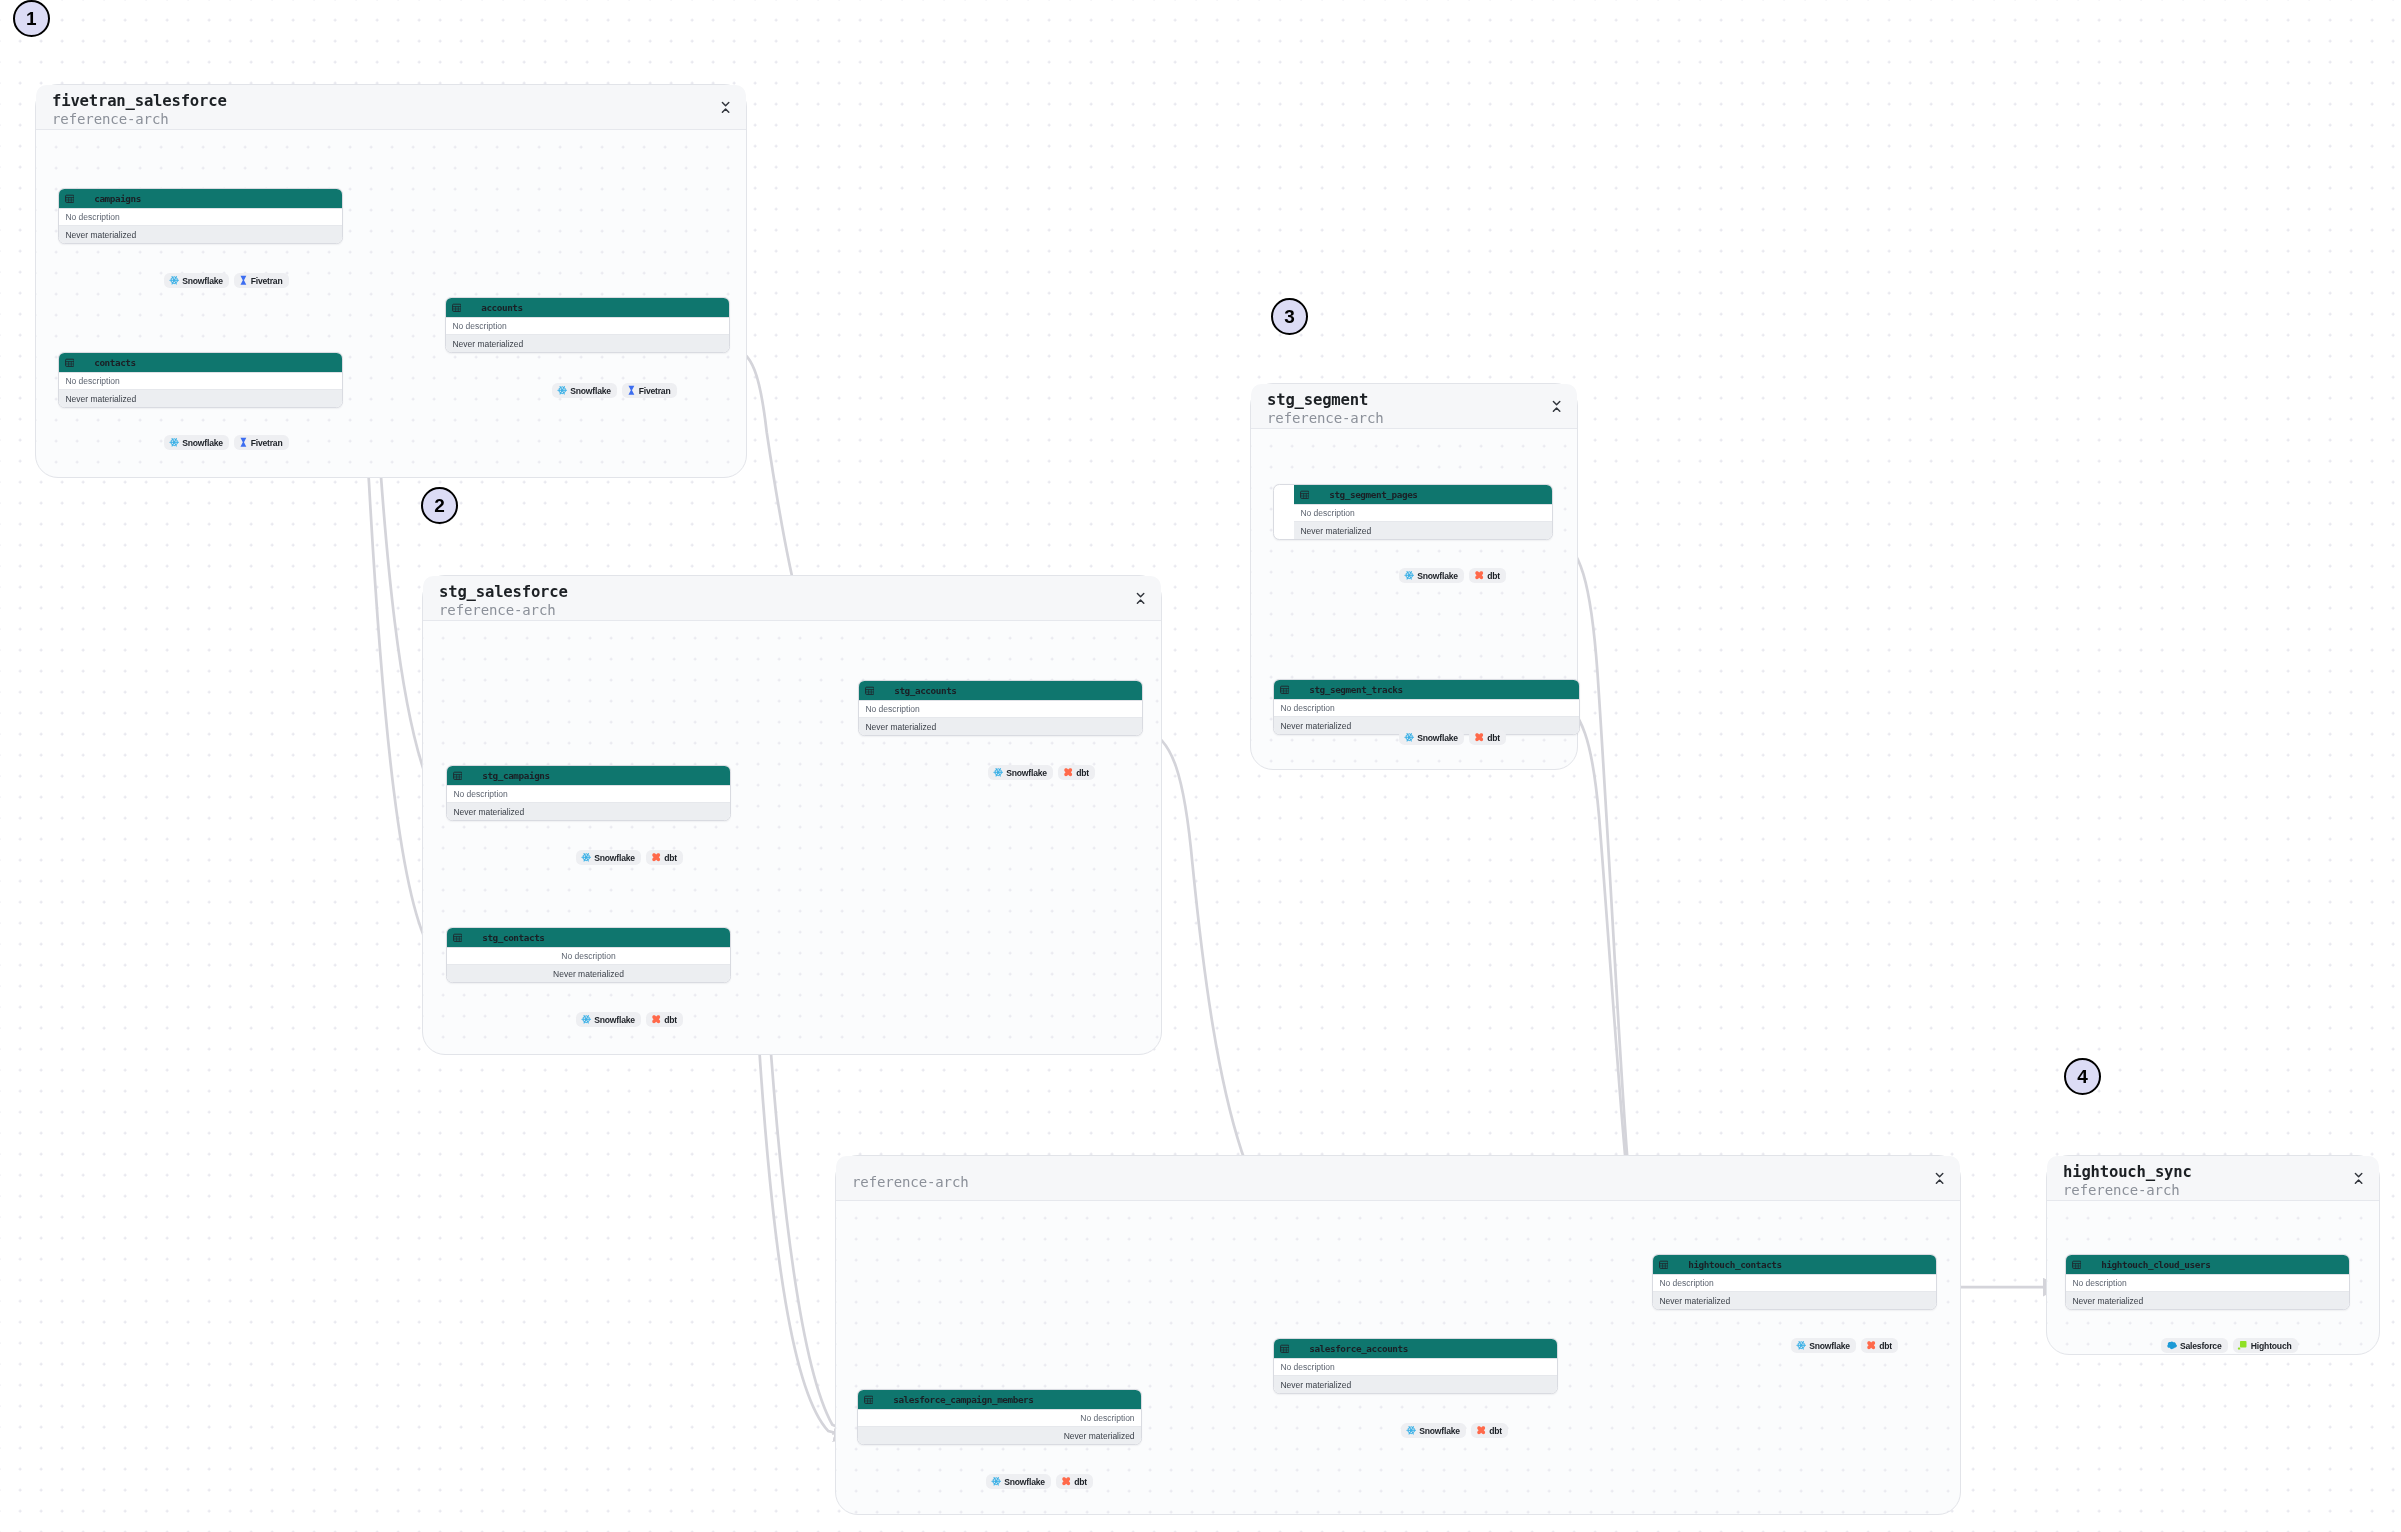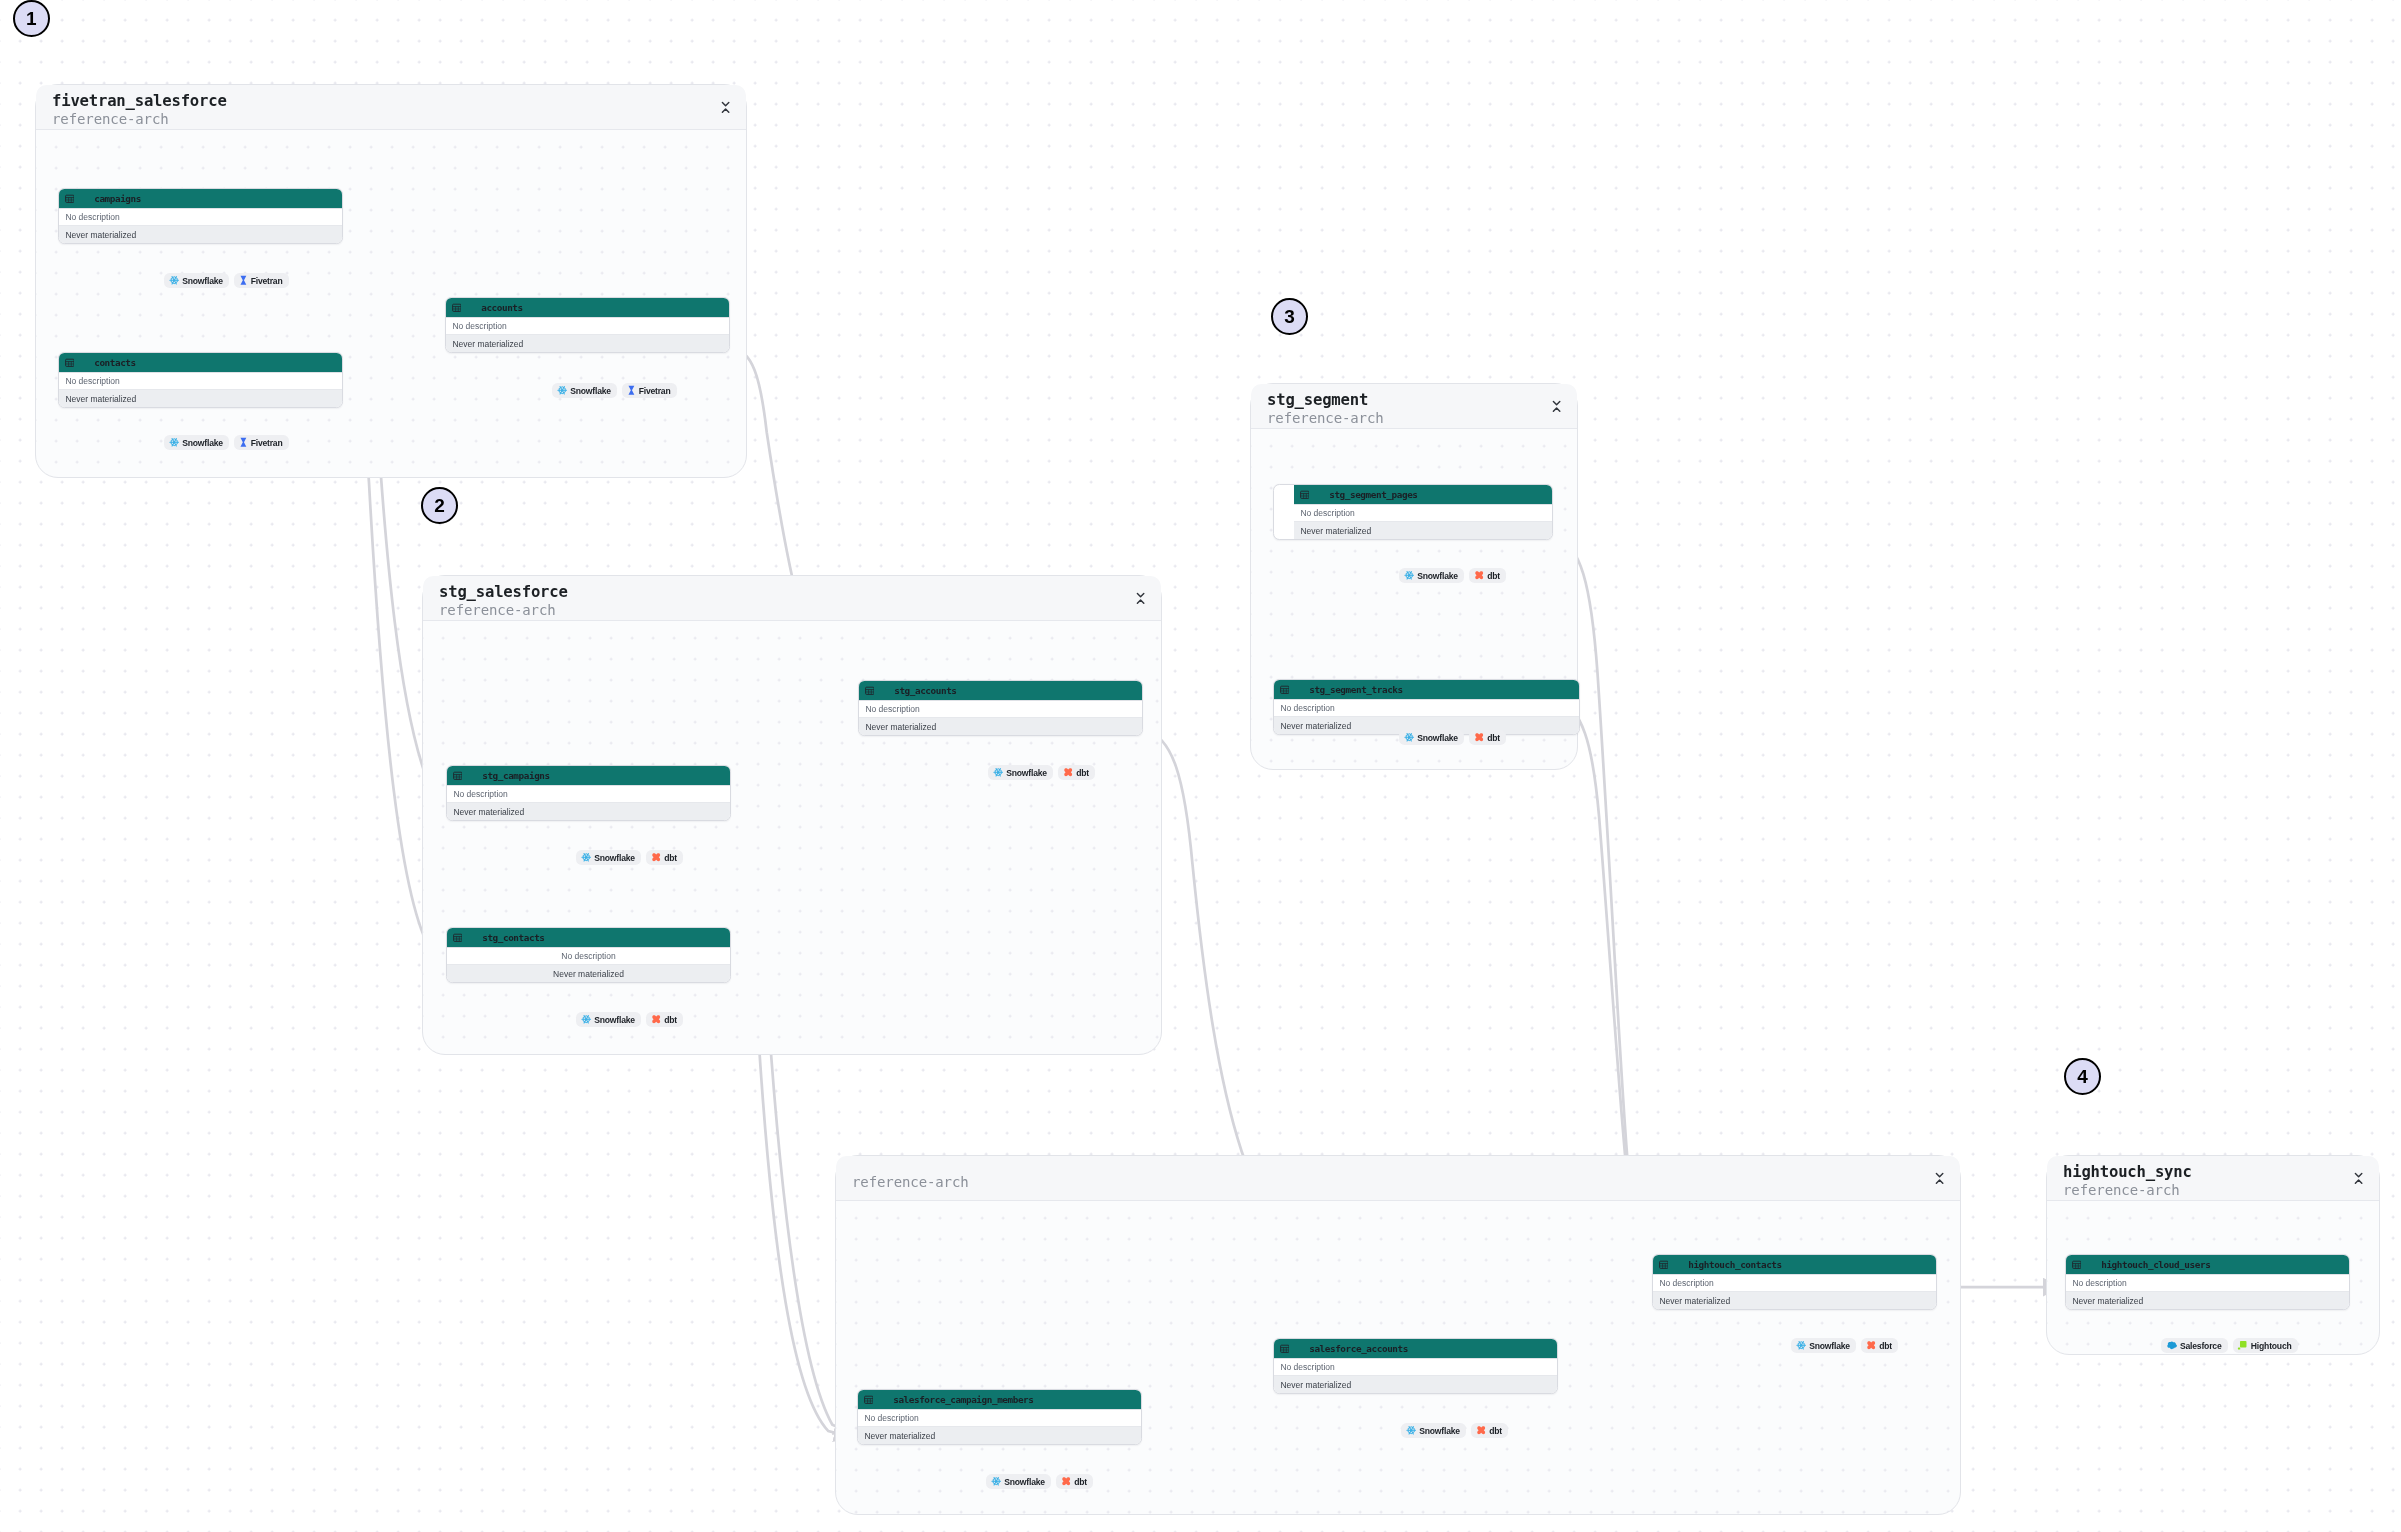--- a/index.html
+++ b/index.html
@@ -368,21 +368,21 @@
             <line x1="1" y1="6" x2="15" y2="6" stroke="#20242b" stroke-width="1.3"></line>
             <line x1="1" y1="10" x2="15" y2="10" stroke="#20242b" stroke-width="1.1"></line>
             <line x1="6" y1="6" x2="6" y2="14" stroke="#20242b" stroke-width="1.1"></line>
             <line x1="10.5" y1="6" x2="10.5" y2="14" stroke="#20242b" stroke-width="1.1"></line>
           </svg>
           <span class="node-title">stg_segment_tracks</span>
         </div>
         <div class="node-desc">No description</div>
         <div class="node-mat">Never materialized</div>
       </div>
-      <div class="node" style="left: 857px; top: 1389px; width: 285px;">
+      <div class="node" style="left: 857px; top: 1389px; width: 285px; text-align: right;">
         <div class="node-head">
           <svg class="tbl-icon" viewBox="0 0 16 16">
             <rect x="1" y="2" width="14" height="12" rx="1.6" fill="none" stroke="#20242b" stroke-width="1.5"></rect>
             <line x1="1" y1="6" x2="15" y2="6" stroke="#20242b" stroke-width="1.3"></line>
             <line x1="1" y1="10" x2="15" y2="10" stroke="#20242b" stroke-width="1.1"></line>
             <line x1="6" y1="6" x2="6" y2="14" stroke="#20242b" stroke-width="1.1"></line>
             <line x1="10.5" y1="6" x2="10.5" y2="14" stroke="#20242b" stroke-width="1.1"></line>
           </svg>
           <span class="node-title">salesforce_campaign_members</span>
         </div>

